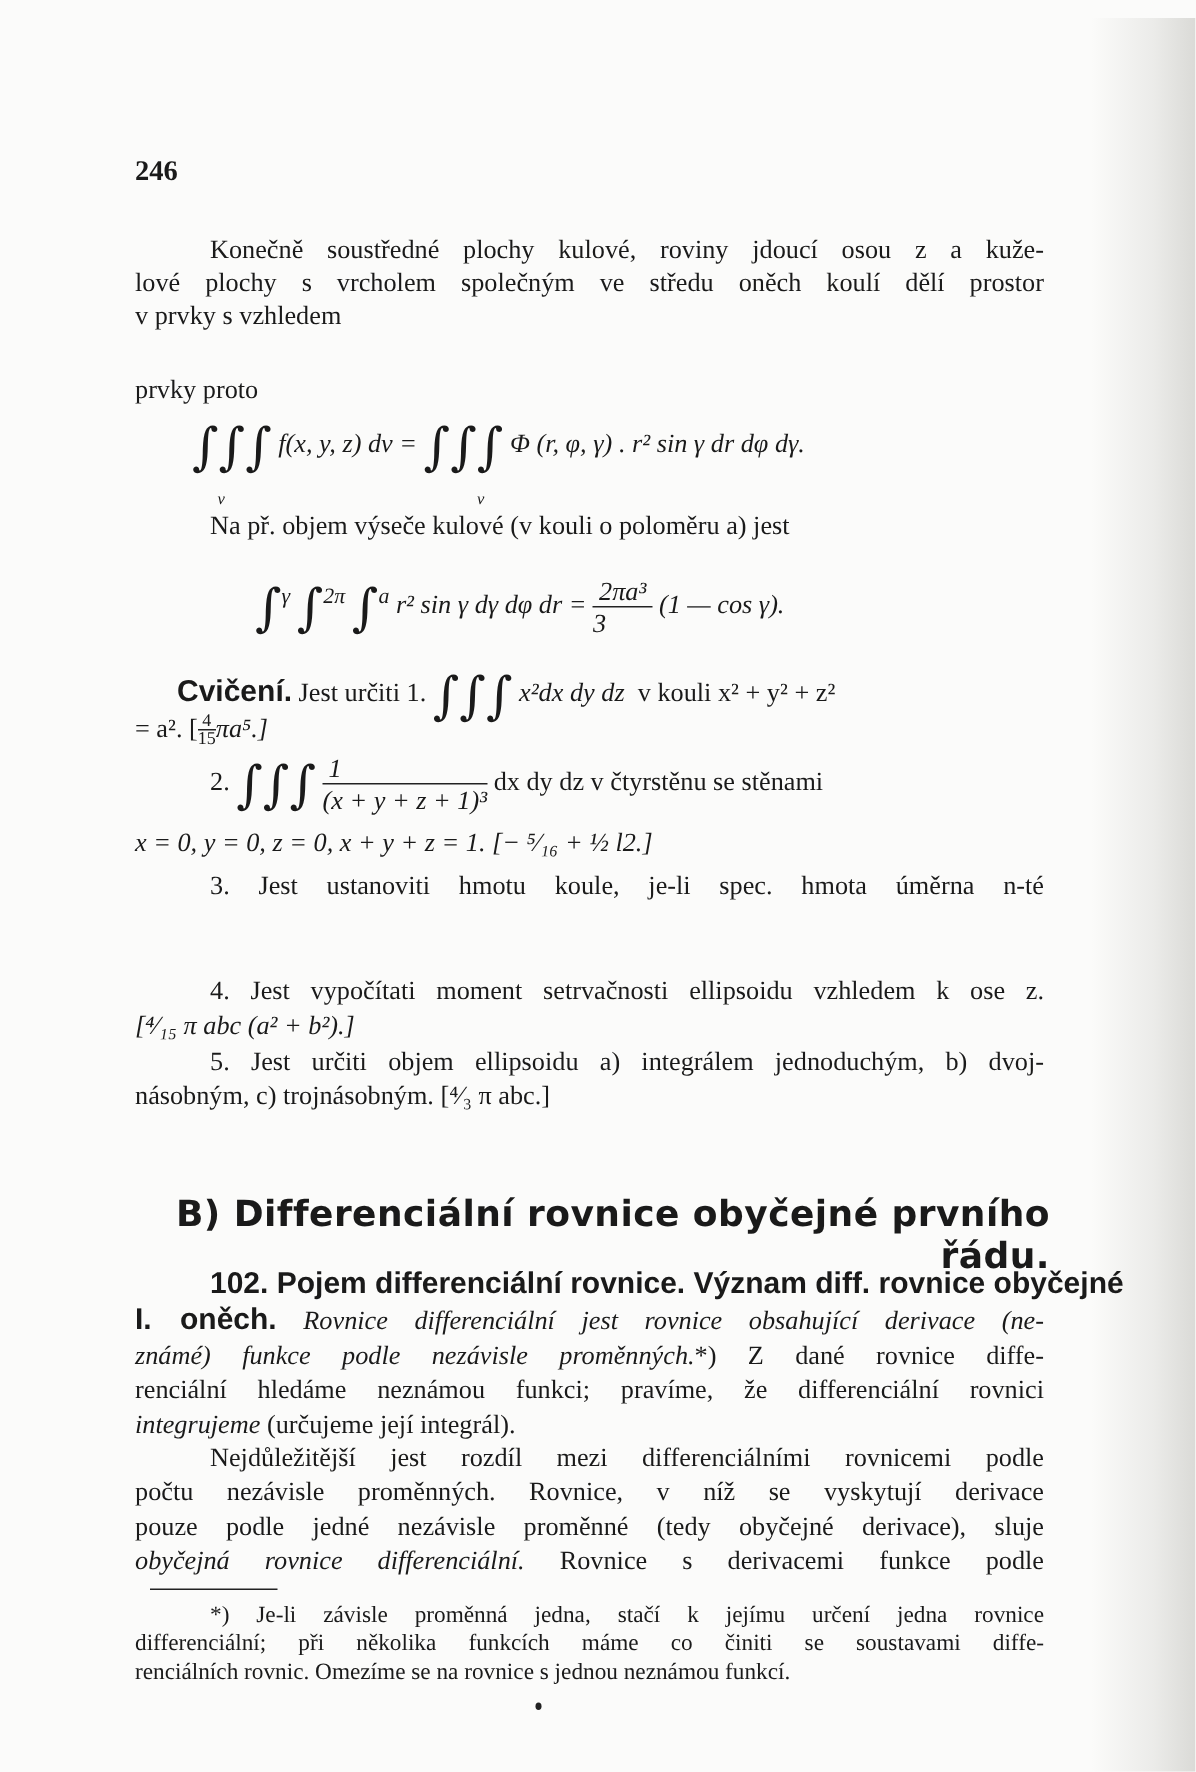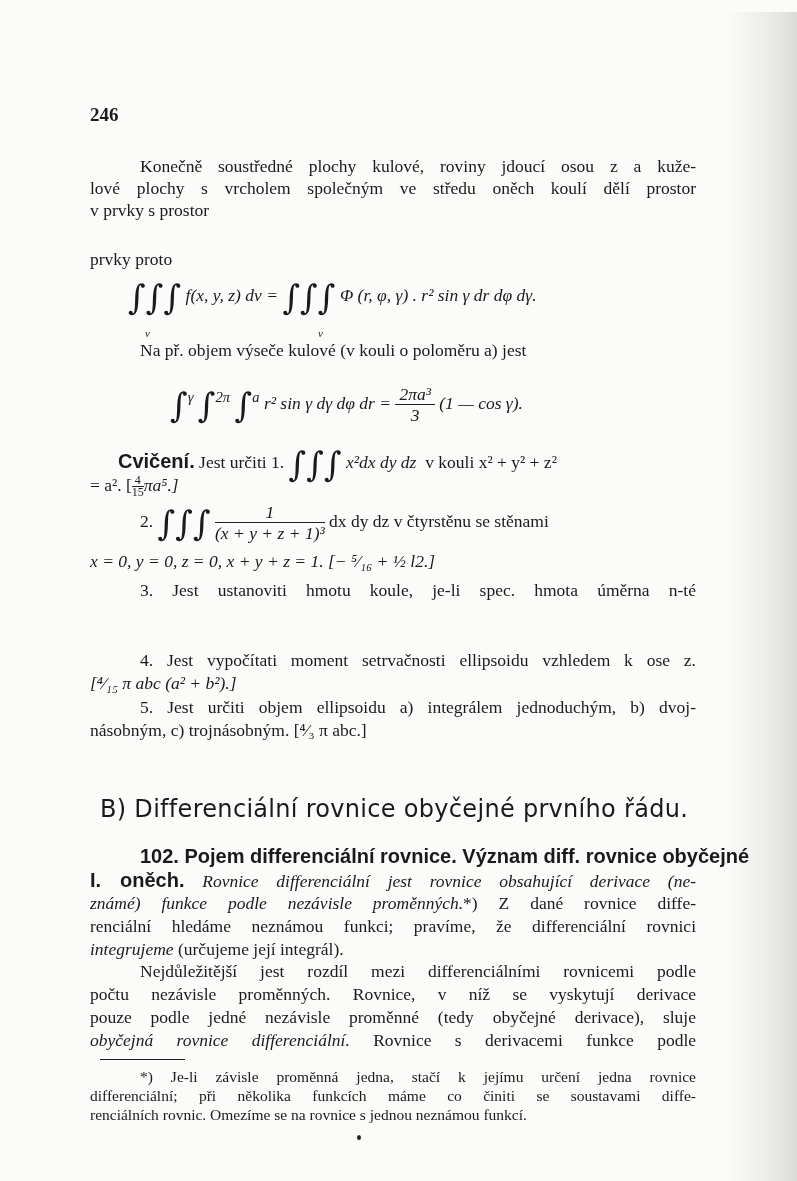--- a/index.html
+++ b/index.html
@@ -20,43 +20,43 @@
   .just { text-align: justify; text-align-last: justify; }
   .indent { padding-left: 50px; box-sizing: border-box; }
   .center { text-align: center; }
   .math { font-style: italic; }
   .bold-sans { font-family: "Liberation Sans", "DejaVu Sans", sans-serif; font-weight: bold; font-size: 20px; }
   .int { font-size: 34px; font-style: italic; font-family: "DejaVu Serif", serif; vertical-align: -8px; }
   .sub { font-size: 11px; }
   .heading {
     position: absolute; left: 100px; width: 600px; top: 783px;
     font-family: "DejaVu Sans", "Liberation Sans", sans-serif;
-    font-size: 24px; text-align: left; letter-spacing: 0.3px; font-weight: normal;
+    font-size: 24px; text-align: right; letter-spacing: 0.3px; font-weight: bold;
   }
   .footnote-rule { position: absolute; left: 100px; top: 1040px; width: 85px; border-top: 1px solid #222; }
   .fn { font-size: 15.5px; line-height: 19px; }
   .dot { position: absolute; left: 357px; top: 1123px; width: 4px; height: 5px; background: #222; border-radius: 50%; }
   .frac { display: inline-block; vertical-align: middle; text-align: center; font-size: 12px; line-height: 11px; }
   .frac .n { display: block; border-bottom: 1px solid #222; padding: 0 1px; }
   .frac .d { display: block; }
-  .bigfrac { display: inline-block; vertical-align: middle; text-align: center; line-height: 20px; }
+  .bigfrac { display: inline-block; vertical-align: middle; line-height: 20px; }
   .bigfrac .n { display: block; border-bottom: 1px solid #222; padding: 0 4px; }
   .bigfrac .d { display: block; }
 </style>
 </head>
 <body>
 
 <div class="page">
   <div class="right-edge"></div>
 
   <div class="pnum">246</div>
 
   <div class="line just indent" style="top:143px">Konečně soustředné plochy kulové, roviny jdoucí osou z a kuže-</div>
   <div class="line just" style="top:165px">lové plochy s vrcholem společným ve středu oněch koulí dělí prostor</div>
-  <div class="line" style="top:187px">v prvky s prostor</div>
+  <div class="line" style="top:187px">v prvky s vzhledem</div>
 
 
   <div class="line" style="top:236px">prvky proto</div>
 
   <div class="line math" style="top:272px; left:128px; width:580px; height:50px;">
     <span class="int">∫∫∫</span>
     <span>f(x, y, z) dv =</span>
     <span class="int">∫∫∫</span>
     <span>Φ (r, φ, γ) . r² sin γ dr dφ dγ.</span>
   </div>

